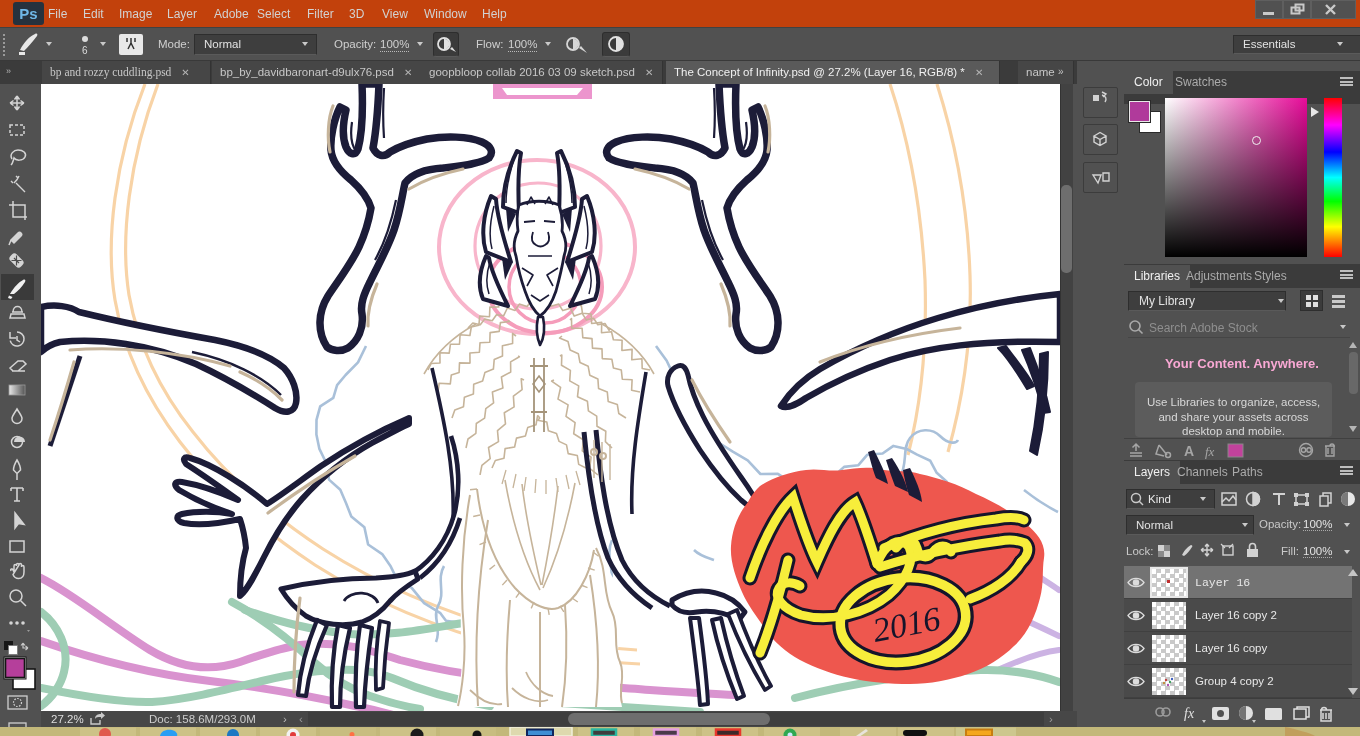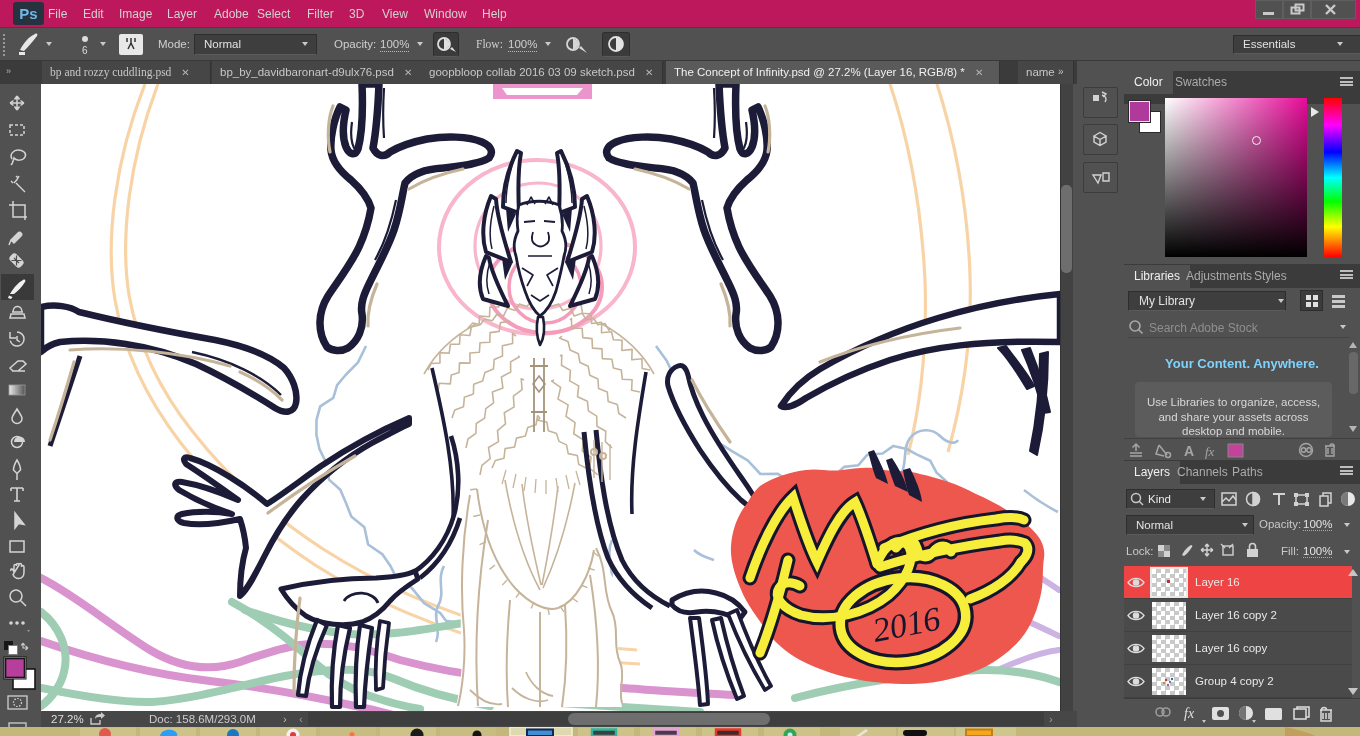--- a/index.html
+++ b/index.html
@@ -1,21 +1,21 @@
 <!DOCTYPE html>
 <html><head>
 <meta charset="utf-8">
 <style>
 * { margin:0; padding:0; box-sizing:border-box; }
 html,body { width:1360px; height:736px; overflow:hidden; background:#515151;
   font-family:"Liberation Sans", sans-serif; }
 .abs { position:absolute; }
 #stage { position:relative; width:1360px; height:736px; }
 
-#menubar { position:absolute; left:0; top:0; width:1360px; height:27px; background:#be185d;text-decoration:underline; }
+#menubar { position:absolute; left:0; top:0; width:1360px; height:27px; background:#c2410c;text-decoration:underline; }
 #menubar .menu { position:absolute; top:7px; font-size:12px; color:#d2d2d2; }
 #pslogo { position:absolute; left:13px; top:2px; width:31px; height:23px; background:#26323e;
   border-radius:3px; color:#6fb8e8; font-size:15px; font-weight:bold; text-align:center; line-height:23px; }
 .winbtn { position:absolute; top:0; height:19px; border:1px solid #5f5f5f; background:#515151; }
 #optbar { position:absolute; left:0; top:27px; width:1360px; height:34px; background:#515151;
   border-top:1px solid #414141; border-bottom:1px solid #393939; }
 .optlabel { position:absolute; top:10px; font-size:11.5px; color:#cfcfcf; }
 .well { position:absolute; background:#3e3e3e; border:1px solid #2e2e2e; border-bottom-color:#5a5a5a;
   color:#e2e2e2; font-size:11.5px; }
 .chev { position:absolute; width:0; height:0; border-left:3.5px solid transparent;
@@ -50,21 +50,21 @@
 .phdr { position:absolute; left:1124px; width:236px; height:33px; background:#3b3b3b; }
 .ptab { position:absolute; top:0; height:23px; line-height:23px; font-size:12px; color:#ababab; padding:0 10px; }
 .ptab.active { background:#515151; color:#f0f0f0; }
 .hamb { position:absolute; width:13px; height:9px; border-top:2px solid #bdbdbd;
   border-bottom:2px solid #bdbdbd; }
 .hamb:after { content:""; display:block; margin-top:1.5px; border-top:2px solid #bdbdbd; }
 .ptext { position:absolute; font-size:11.5px; color:#c9c9c9; }
 
 .lrow { position:absolute; left:1124px; width:228px; height:33px; background:#4a4a4a;
   border-bottom:1px solid #404040; }
-.lrow.sel { background:#ef4444; }
+.lrow.sel { background:#737373;font-family:Liberation Mono, monospace; }
 .lname { position:absolute; left:71px; top:10px; font-size:11.5px; color:#e8e8e8; }
 .thumbwrap { position:absolute; left:28px; top:3px; width:34px; height:27px; background:#fff; }
 .checker { position:absolute; width:34px; height:27px;
   background:conic-gradient(#c9c9c9 90deg,#fff 90deg 180deg,#c9c9c9 180deg 270deg,#fff 270deg) 0 0/9px 9px #fff; }
 </style>
 </head>
 <body>
 <div id="stage">
 
   <div id="menubar">
@@ -117,21 +117,21 @@
     <div class="chev" style="left:302px; top:14px;"></div>
     <div class="optlabel" style="left:334px;">Opacity:</div>
     <div class="optlabel" style="left:380px; border-bottom:1px dotted #bbb; padding-bottom:1px;">100%</div>
     <div class="chev" style="left:417px; top:14px;"></div>
     <div class="well" style="left:433px; top:4px; width:26px; height:25px; background:#3b3b3b; border-radius:3px;"></div>
     <svg class="abs" style="left:433px;top:4px" width="26" height="25" viewBox="0 0 26 25">
       <circle cx="11" cy="12" r="6" fill="none" stroke="#e0e0e0" stroke-width="1.8"></circle>
       <path d="M11 6.7 a5.3 5.3 0 0 1 0 10.6z" fill="#e0e0e0"></path>
       <path d="M17 17 l6 3 -4 -5z" fill="#e0e0e0"></path>
     </svg>
-    <div class="optlabel" style="left:476px;font-family:Liberation Serif, serif;">Flow:</div>
+    <div class="optlabel" style="left:476px;">Flow:</div>
     <div class="optlabel" style="left:508px; border-bottom:1px dotted #bbb; padding-bottom:1px;">100%</div>
     <div class="chev" style="left:545px; top:14px;"></div>
     <svg class="abs" style="left:563px;top:6px" width="28" height="22" viewBox="0 0 28 22">
       <circle cx="10" cy="10" r="6" fill="none" stroke="#d6d6d6" stroke-width="1.8"></circle>
       <path d="M10 4.7 a5.3 5.3 0 0 1 0 10.6z" fill="#d6d6d6"></path>
       <path d="M16 14 l8 5 -6 -7z" fill="#d6d6d6"></path>
     </svg>
     <div class="well" style="left:602px; top:4px; width:28px; height:25px; background:#3b3b3b; border-radius:3px;"></div>
     <svg class="abs" style="left:602px;top:4px" width="28" height="25" viewBox="0 0 28 25">
       <circle cx="14" cy="12" r="7" fill="none" stroke="#e2e2e2" stroke-width="1.8"></circle>
@@ -508,21 +508,21 @@
       <rect x="5" y="15" width="13" height="3"></rect>
     </g>
   </svg>
   <svg class="abs" style="left:1127px;top:318px" width="18" height="18" viewBox="0 0 18 18">
     <circle cx="8" cy="8" r="5" stroke="#a9a9a9" stroke-width="1.6" fill="none"></circle>
     <path d="M11.5 11.5 l4 4" stroke="#a9a9a9" stroke-width="1.6"></path>
   </svg>
   <div class="ptext" style="left:1149px; top:321px; color:#8f8f8f; font-size:12px;">Search Adobe Stock</div>
   <div class="chev" style="left:1340px; top:325px;"></div>
   <div class="abs" style="left:1128px; top:337px; width:222px; height:1px; background:#454545;"></div>
-  <div class="abs" style="left:1124px; top:356px; width:236px; text-align:center; font-size:13px; font-weight:bold; color:#7dd3fc;">Your Content. Anywhere.</div>
+  <div class="abs" style="left:1124px; top:356px; width:236px; text-align:center; font-size:13px; font-weight:bold; color:#f9a8d4;">Your Content. Anywhere.</div>
   <div class="abs" style="left:1135px; top:382px; width:197px; height:55px; background:#5c5c5c; border-radius:4px;
       font-size:11.5px; color:#d8d8d8; text-align:center; padding-top:13px; line-height:14.5px;">Use Libraries to organize, access,<br>and share your assets across<br>desktop and mobile.</div>
   <div class="abs" style="left:1349px; top:352px; width:9px; height:42px; background:#686868; border-radius:4px;"></div>
   <div class="abs" style="left:1349px; top:342px; width:0; height:0; border-left:4.5px solid transparent; border-right:4.5px solid transparent; border-bottom:6px solid #b5b5b5;"></div>
   <div class="abs" style="left:1349px; top:426px; width:0; height:0; border-left:4.5px solid transparent; border-right:4.5px solid transparent; border-top:6px solid #b5b5b5;"></div>
   <div class="abs" style="left:1124px; top:438px; width:236px; height:1px; background:#404040;"></div>
   <svg class="abs" style="left:1126px;top:441px" width="234px" height="18" viewBox="0 0 234 18">
     <g stroke="#a5a5a5" stroke-width="1.5" fill="none">
       <path d="M10 10 l0 -7 m-3.5 3.5 l3.5 -3.5 3.5 3.5 M4 12 h12 M4 15 h12"></path>
       <path d="M33 4 l8 10 m-8 -10 l-3 9 8 2"></path>

